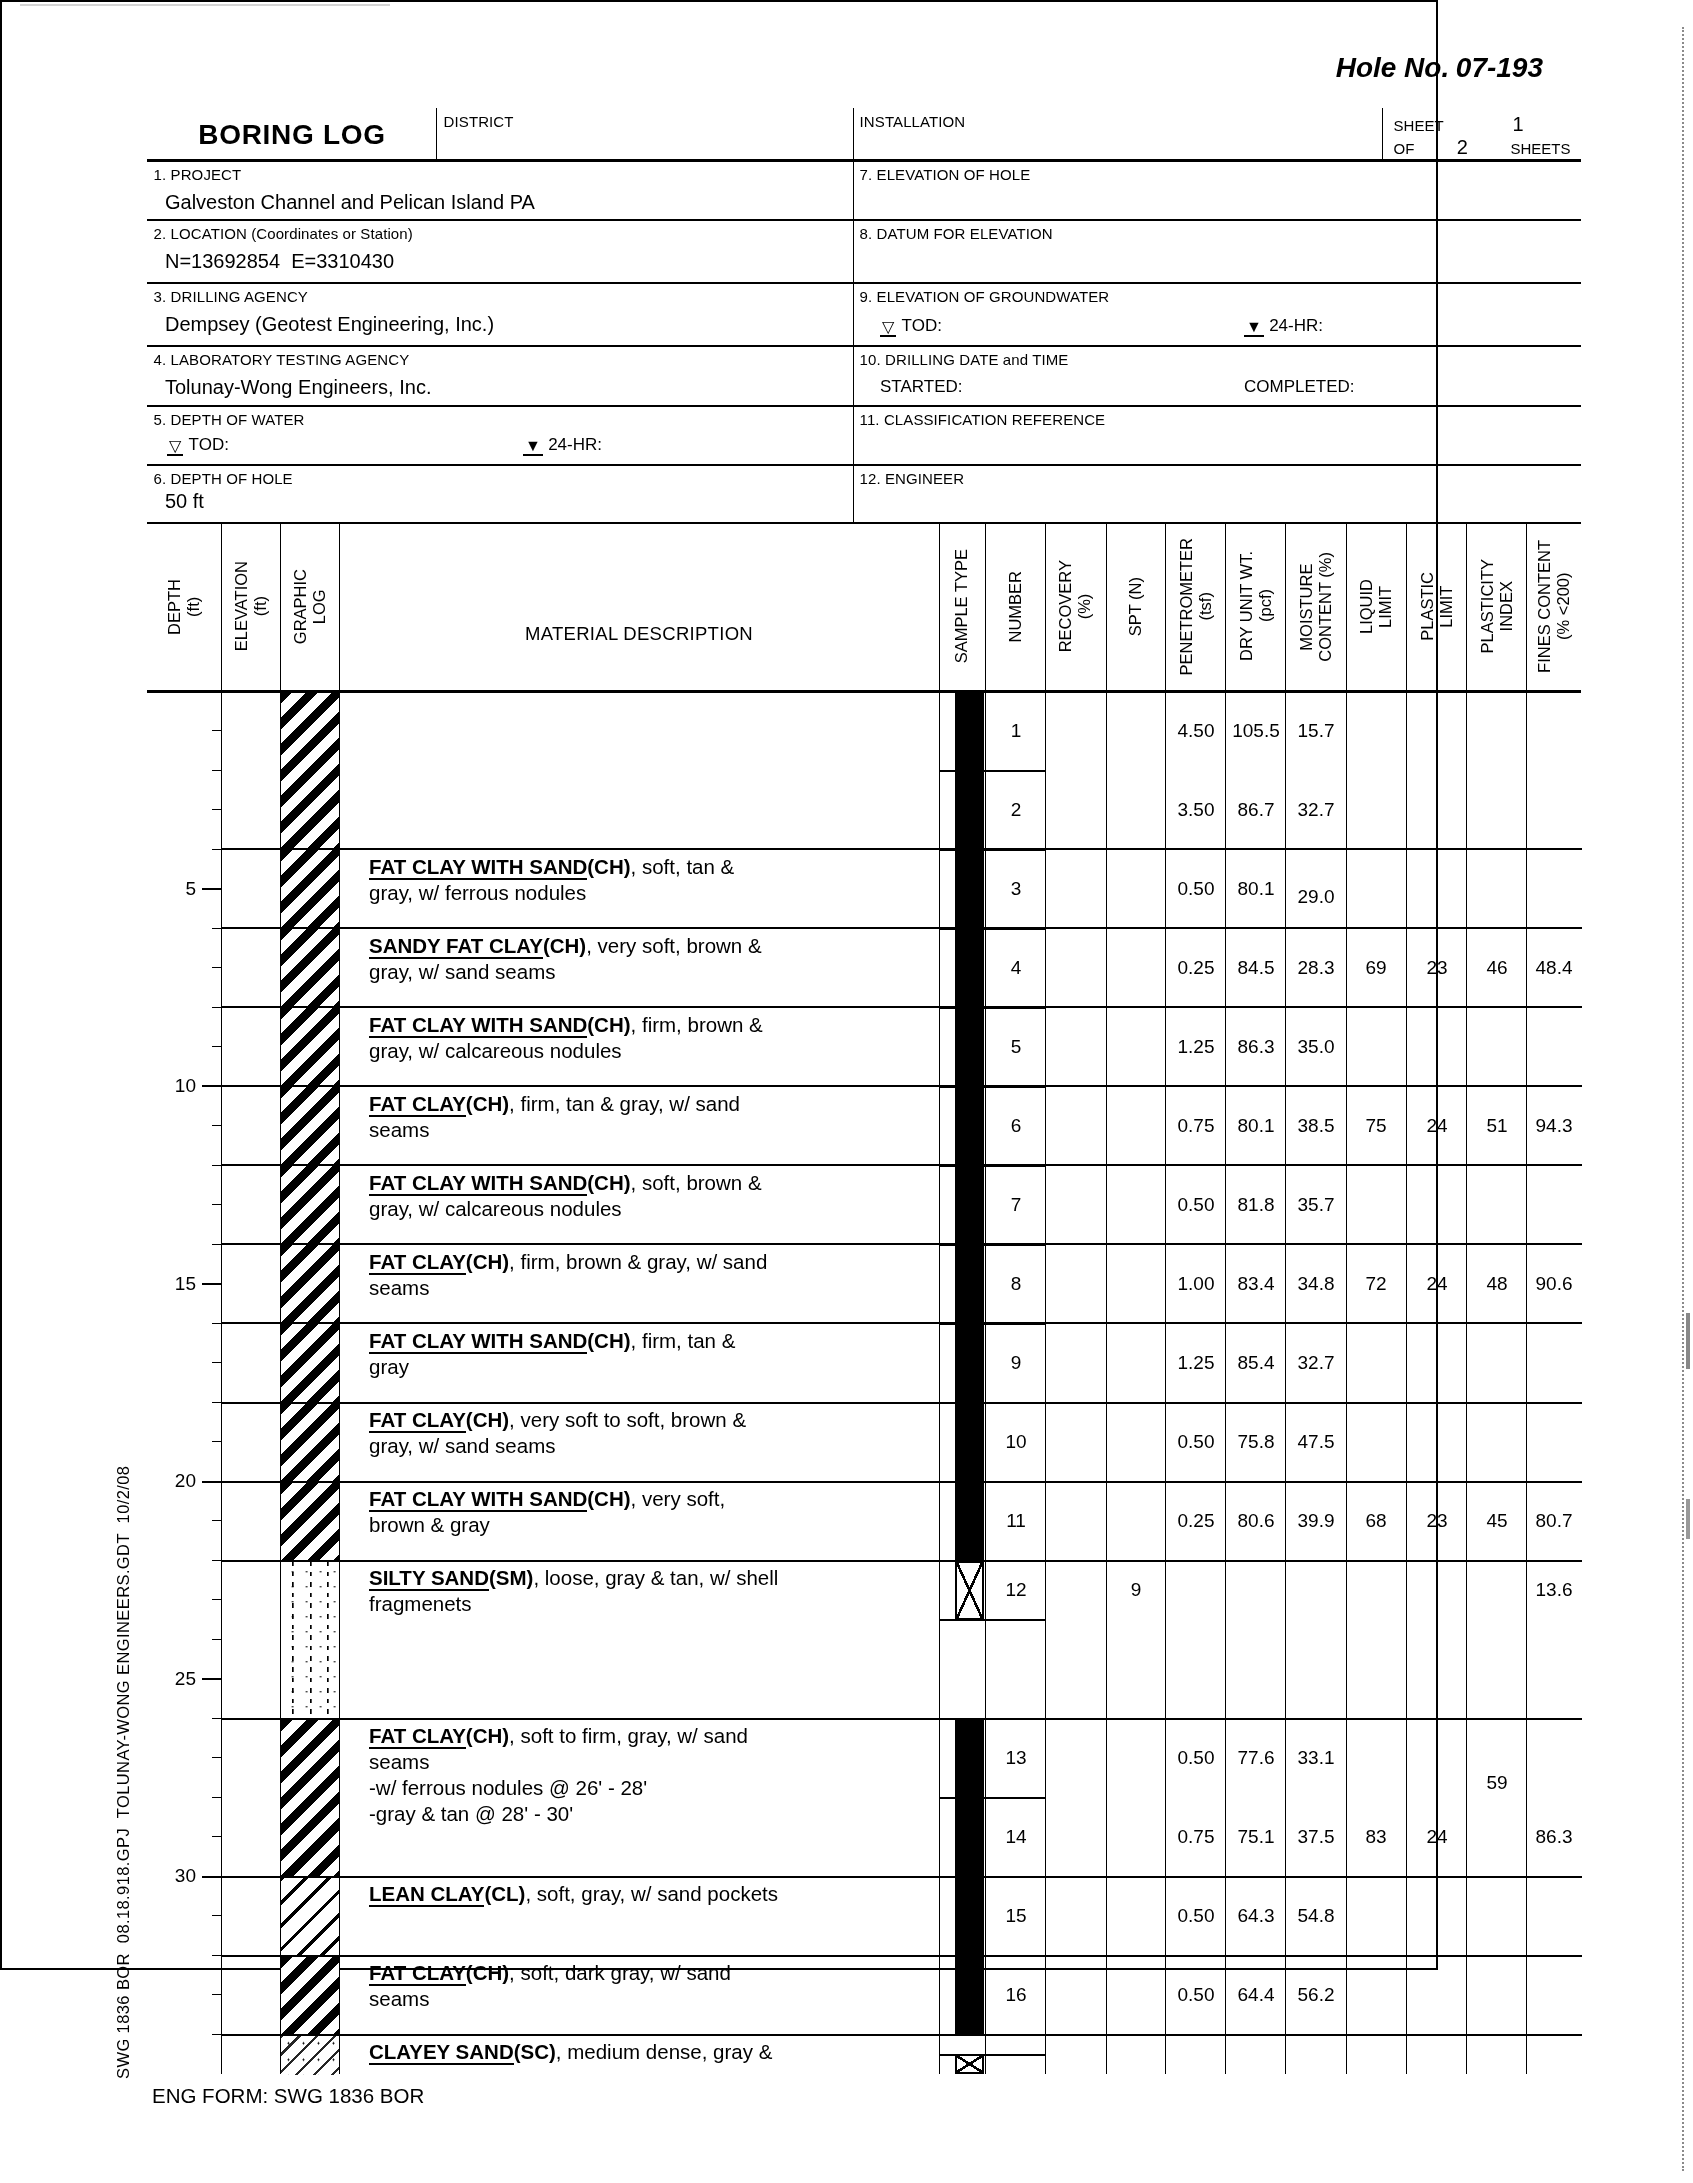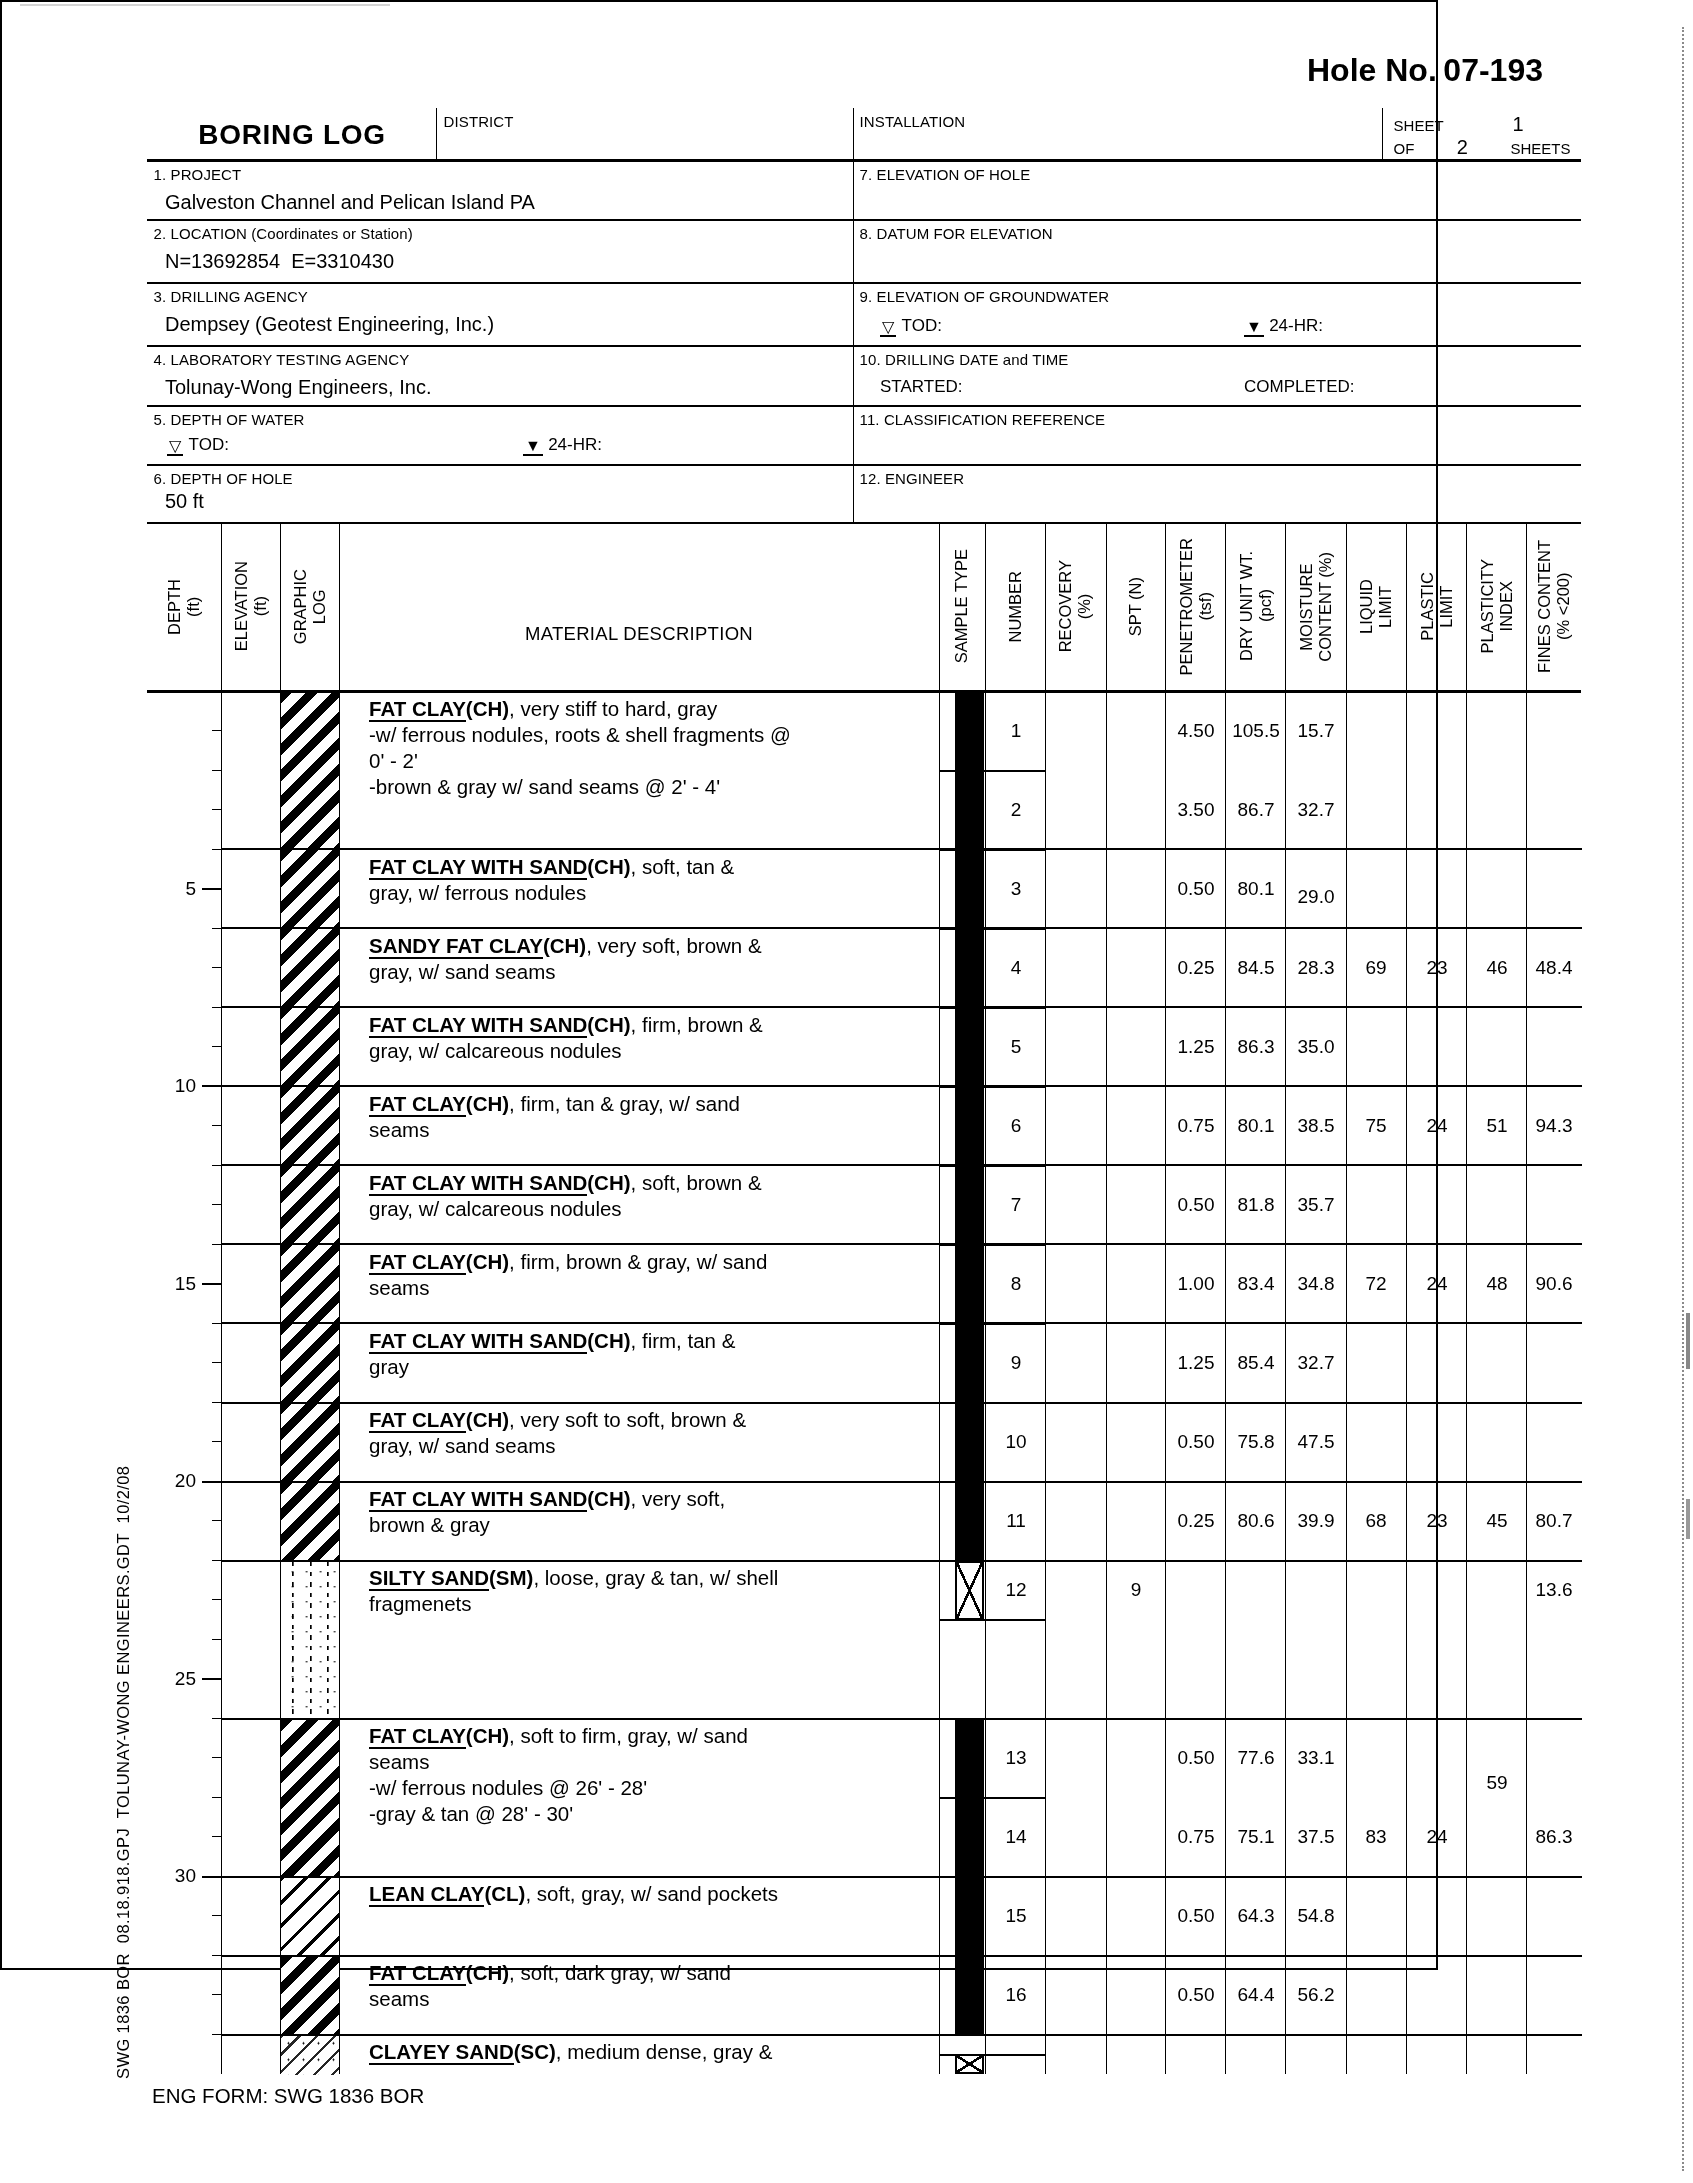--- a/index.html
+++ b/index.html
@@ -1,21 +1,21 @@
 <!DOCTYPE html>
 <html style="font-size:10.6px"><head>
 <meta charset="utf-8">
 <style>
   html,body{margin:0;padding:0;background:#e8e8e8;}
   #page{position:relative;width:1694px;height:2183px;background:#ffffff;overflow:hidden;
         font-family:"Liberation Sans","DejaVu Sans",sans-serif;color:#000;}
   .abs{position:absolute;}
   .ln{position:absolute;background:#000;}
   .cell-label{font-size:15px;letter-spacing:0.1px;}
-  #holeNo{position:absolute;top:52px;right:151px;font-size:32px;font-weight:bold;}
+  #holeNo{position:absolute;top:52px;right:151px;font-size:28px;font-weight:bold;font-style:italic;}
   #holeNo span{margin-left:6.6px;}
   #formTitle{font-size:28px;font-weight:bold;letter-spacing:0.7px;}
   .hdrcell{position:absolute;padding:5.3px 6.6px;box-sizing:border-box;}
   .fieldval{position:absolute;font-size:20px;white-space:pre;}
   .wsym{display:inline-block;border-bottom:2px solid #000;padding:0 2px;font-size:16px;line-height:17px;margin-right:5.3px;vertical-align:-1.3px;}
   .wlab{font-size:17px;margin-right:20px;}
   .sheetbox{position:absolute;left:1383px;top:108px;width:198px;height:53px;box-sizing:border-box;padding:5.3px 10.6px 4px 10.6px;display:flex;flex-direction:column;justify-content:space-between;}
   .srow{display:flex;align-items:baseline;}
   .slab{font-size:15px;}
   .snum{font-size:20px;}
@@ -183,26 +183,20 @@
       <div class="ln" style="left: 212px; top: 1718px; width: 9.3px; height: 1.3px;"></div>
       <div class="ln" style="left: 212px; top: 1757px; width: 9.3px; height: 1.3px;"></div>
       <div class="ln" style="left: 212px; top: 1797px; width: 9.3px; height: 1.3px;"></div>
       <div class="ln" style="left: 212px; top: 1836px; width: 9.3px; height: 1.3px;"></div>
       <div class="ln" style="left: 202px; top: 1876px; width: 20px; height: 2px;"></div>
       <div class="dlabel" style="left: 151px; top: 1865px; width: 45px; height: 22.5px;">30</div>
       <div class="ln" style="left: 212px; top: 1915px; width: 9.3px; height: 1.3px;"></div>
       <div class="ln" style="left: 212px; top: 1955px; width: 9.3px; height: 1.3px;"></div>
       <div class="ln" style="left: 212px; top: 1994px; width: 9.3px; height: 1.3px;"></div>
       <div class="ln" style="left: 212px; top: 2034px; width: 9.3px; height: 1.3px;"></div>
-      <div class="desc" style="left: 369px; top: 696px; width: 560px;">
-        <div class="dline"><span class="tname">FAT CLAY</span><span class="tuscs">(CH)</span><span>, very stiff to hard, gray</span></div>
-        <div class="dline">-w/ ferrous nodules, roots &amp; shell fragments @</div>
-        <div class="dline">0' - 2'</div>
-        <div class="dline">-brown &amp; gray w/ sand seams @ 2' - 4'</div>
-      </div>
       <div class="desc" style="left: 369px; top: 854px; width: 560px;">
         <div class="dline"><span class="tname">FAT CLAY WITH SAND</span><span class="tuscs">(CH)</span><span>, soft, tan &amp;</span></div>
         <div class="dline">gray, w/ ferrous nodules</div>
       </div>
       <div class="desc" style="left: 369px; top: 933px; width: 560px;">
         <div class="dline"><span class="tname">SANDY FAT CLAY</span><span class="tuscs">(CH)</span><span>, very soft, brown &amp;</span></div>
         <div class="dline">gray, w/ sand seams</div>
       </div>
       <div class="desc" style="left: 369px; top: 1012px; width: 560px;">
         <div class="dline"><span class="tname">FAT CLAY WITH SAND</span><span class="tuscs">(CH)</span><span>, firm, brown &amp;</span></div>

